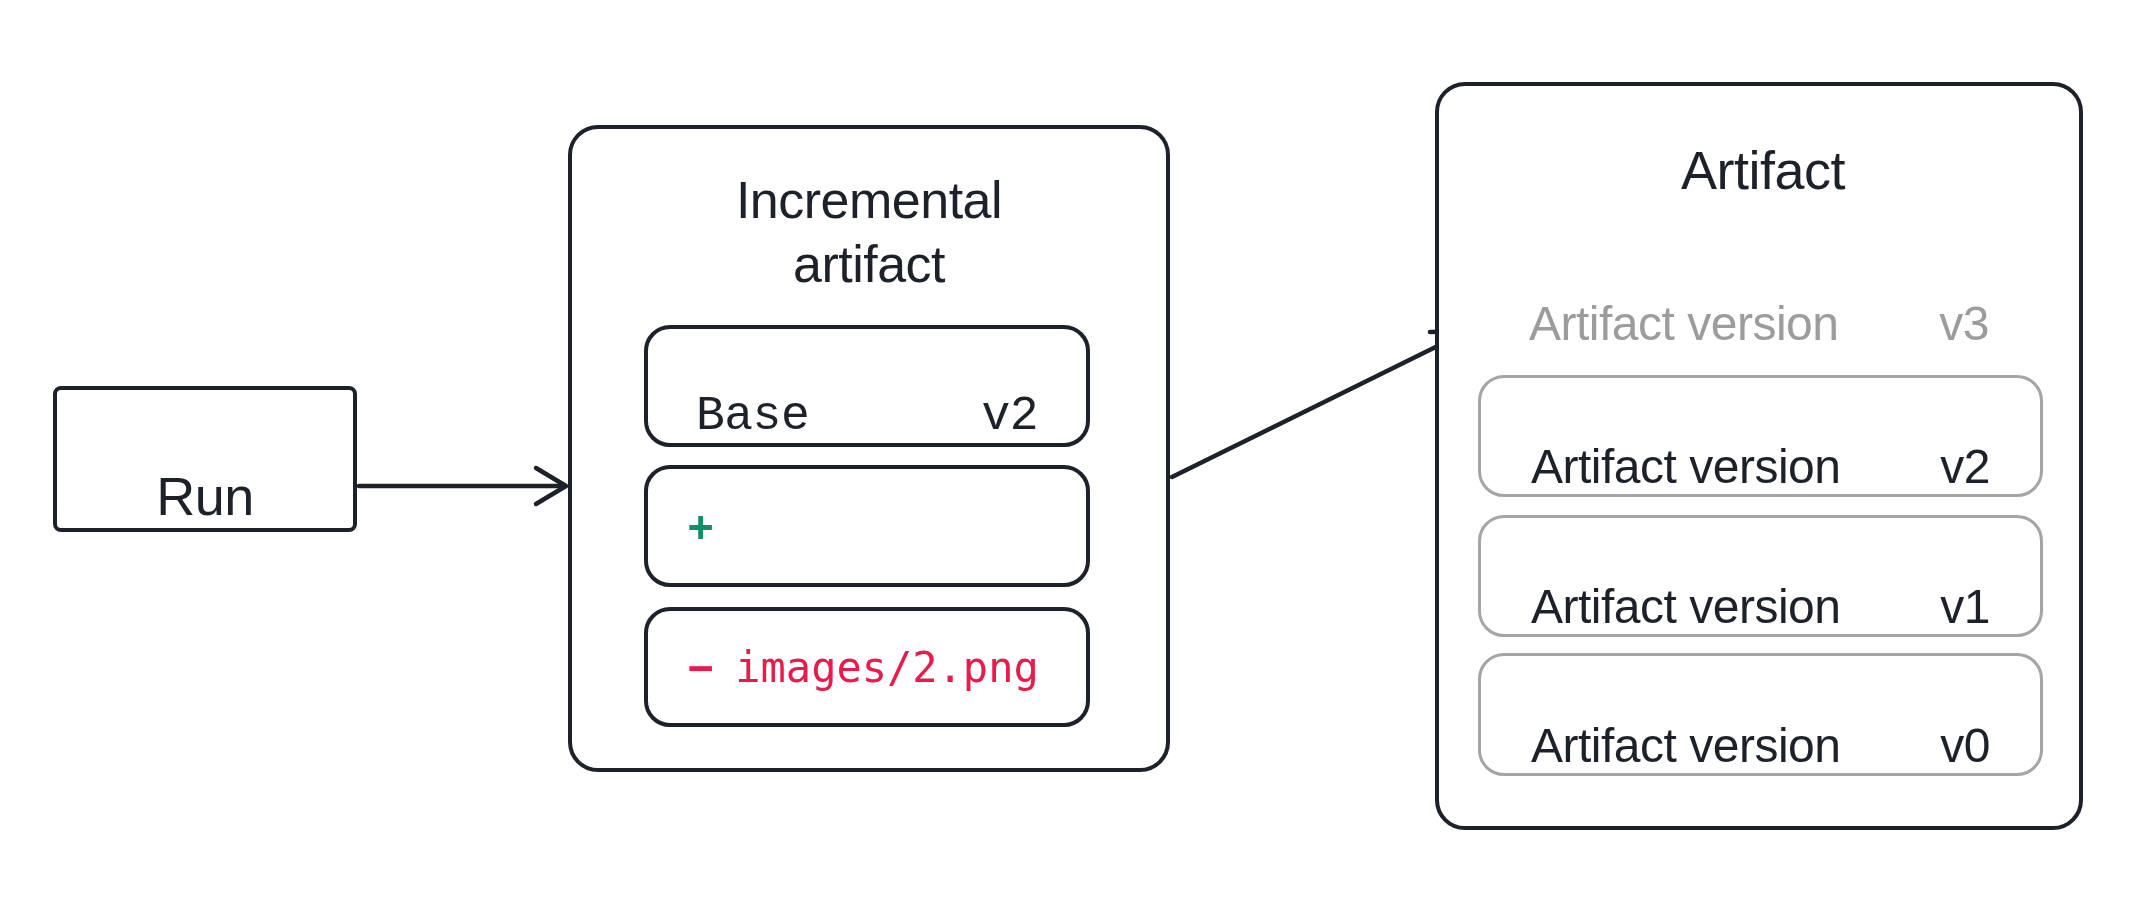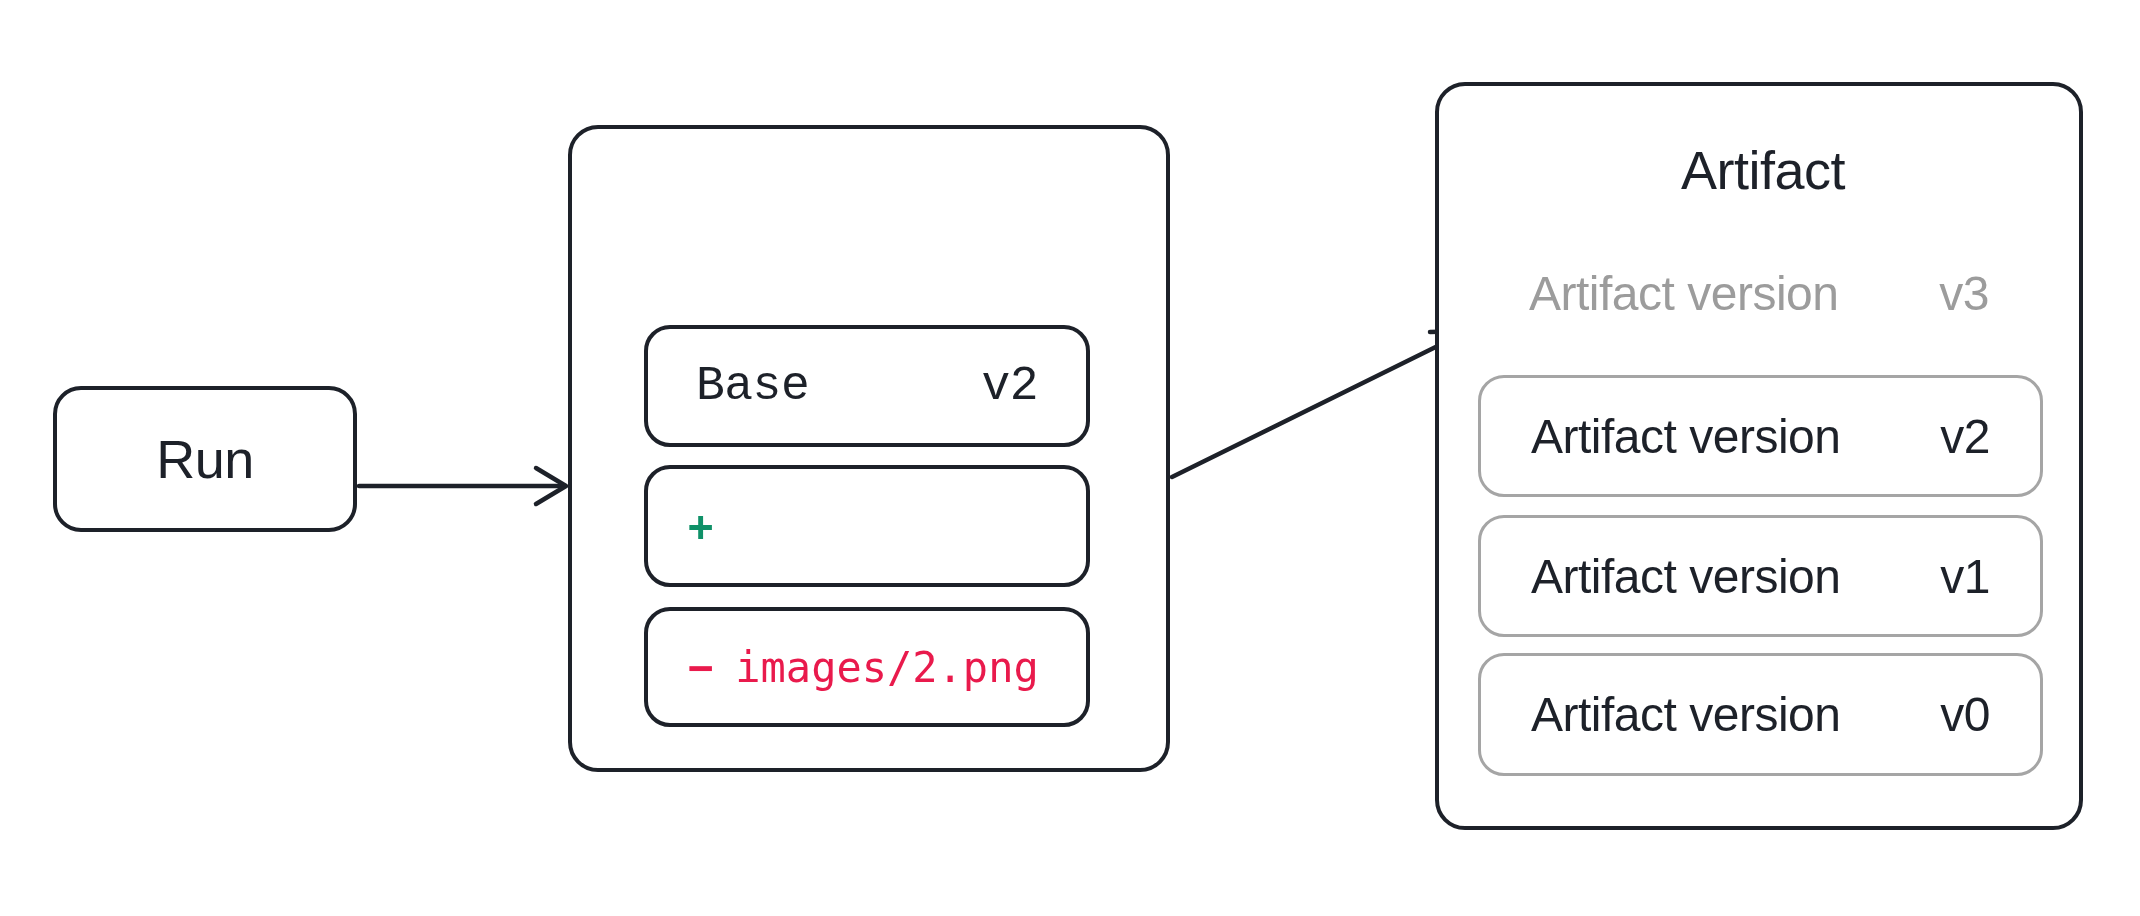--- a/index.html
+++ b/index.html
@@ -7,21 +7,21 @@
     position:relative; width:2140px; height:916px; background:#ffffff;
     font-family:"Liberation Sans","DejaVu Sans",sans-serif; color:#1d2129;
     overflow:hidden;
   }
   .abs { position:absolute; box-sizing:border-box; }
   .box { background:#ffffff; }
   .dark-border  { border:4.5px solid #1d2129; }
   .gray-border  { border:3.5px solid #a5a5a5; }
   .r-outer { border-radius:30px; }
   .r-inner { border-radius:26px; }
-  .row { display:flex; justify-content:space-between; align-items:center; }
+  .row { display:flex; justify-content:space-between; align-items:flex-end; }
   .sans-label { font-size:48px; letter-spacing:-0.5px; }
   .title { font-size:52px; letter-spacing:-0.5px; text-align:center; line-height:64px; }
   .mono-row { font-family:"DejaVu Sans Mono","Liberation Mono",monospace; font-size:42px;
               display:flex; align-items:center; }
   .mono-sign { font-weight:bold; margin-right:22px; }
   .added   { color:#0f9168; }
   .removed { color:#e91a4c; }
   .pending-text { color:#9c9c9c; }
   svg { position:absolute; left:0; top:0; z-index:0; }
   .lift { z-index:1; }
@@ -39,28 +39,31 @@
     </g>
 
     <g stroke="#1d2129" stroke-width="4.5" fill="none" stroke-linecap="round" stroke-linejoin="round">
       <line x1="1172" y1="477" x2="1462" y2="334"></line>
       <polyline points="1430,332 1468,331 1445,361"></polyline>
     </g>
 
     <rect x="1479" y="235" width="560" height="116" rx="26" fill="none" stroke="#a8a8a8" stroke-width="4" stroke-dasharray="26 16"></rect>
   </svg>
 
-  <div class="abs box dark-border lift" style="left:53px; top:386px; width:304px; height:146px; border-radius:28px;">
+  <div class="abs box dark-border lift" style="left:53px; top:386px; width:304px; height:146px; border-radius:8px;">
     <div class="row" style="width:100%; height:100%; justify-content:center;">
       <span class="title" style="font-size:54px;">Run</span>
     </div>
   </div>
 
   <div class="abs box dark-border r-outer lift" style="left:568px; top:125px; width:602px; height:647px;"></div>
 
+  <div class="abs title lift" style="left:568px; top:168px; width:602px;">
+    <div style="max-width:400px; margin:0 auto;">Incremental artifact</div>
+  </div>
 
   <div class="abs box dark-border r-inner row sans-label lift" style="left:644px; top:325px; width:446px; height:122px; padding:0 48px;font-family:Liberation Mono, monospace;">
     <span>Base</span>
     <span>v2</span>
   </div>
 
   <div class="abs box dark-border r-inner mono-row added lift" style="left:644px; top:465px; width:446px; height:122px; padding:0 40px;">
     <span class="mono-sign">+</span>
   </div>
 

